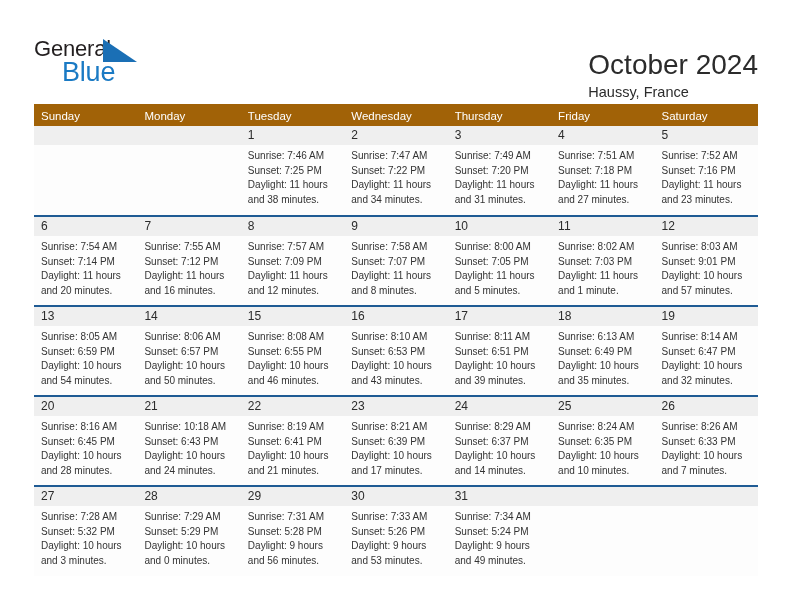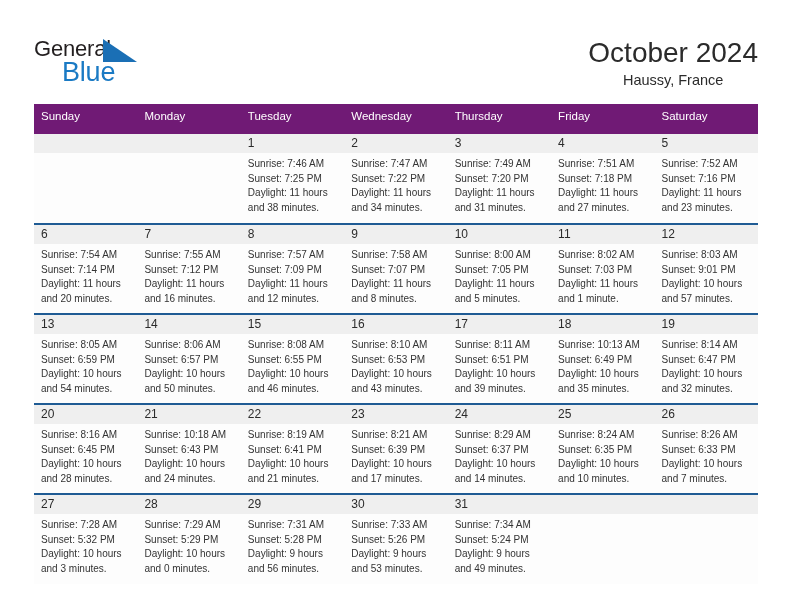--- a/index.html
+++ b/index.html
@@ -56,22 +56,22 @@
     top: 21px;
     font-size: 27px;
     letter-spacing: -0.2px;
     color: #1a7ac4;
     font-family: "Liberation Sans", sans-serif;
   }
 
   .title-block {
     position: absolute;
     right: 34px;
-    top: 36px;
-    text-align: center;
+    top: 48px;
+    text-align: left;
   }
   .cal-title {
     font-size: 28px;
     font-weight: normal;
     color: #2b2b2b;
     line-height: 34px;
     white-space: nowrap;
   }
   .cal-subtitle {
     margin-top: 1px;
@@ -84,26 +84,26 @@
   
   .calendar {
     position: absolute;
     left: 34px;
     top: 104px;
     width: 724px;
     border-collapse: collapse;
     table-layout: fixed;
   }
   .calendar th {
-    background: #701a75;
+    background: #a16207;
     color: #ffffff;
     font-size: 11.5px;
     font-weight: normal;
     text-align: left;
-    padding: 6px 0 12px 7px;
+    padding: 6px 0 4px 7px;
     height: 20px;
     box-sizing: border-box;
   }
   .calendar td {
     vertical-align: top;
     padding: 0;
     border-top: 2px solid #1f5b94;
     background: #fdfdfd;
     height: 90px;
     box-sizing: border-box;
@@ -342,21 +342,21 @@
             <div class="lines">
               <div>Sunrise: 8:11 AM</div>
               <div>Sunset: 6:51 PM</div>
               <div>Daylight: 10 hours</div>
               <div>and 39 minutes.</div>
             </div>
           </td>
           <td>
             <div class="daynum">18</div>
             <div class="lines">
-              <div>Sunrise: 10:13 AM</div>
+              <div>Sunrise: 6:13 AM</div>
               <div>Sunset: 6:49 PM</div>
               <div>Daylight: 10 hours</div>
               <div>and 35 minutes.</div>
             </div>
           </td>
           <td>
             <div class="daynum">19</div>
             <div class="lines">
               <div>Sunrise: 8:14 AM</div>
               <div>Sunset: 6:47 PM</div>

